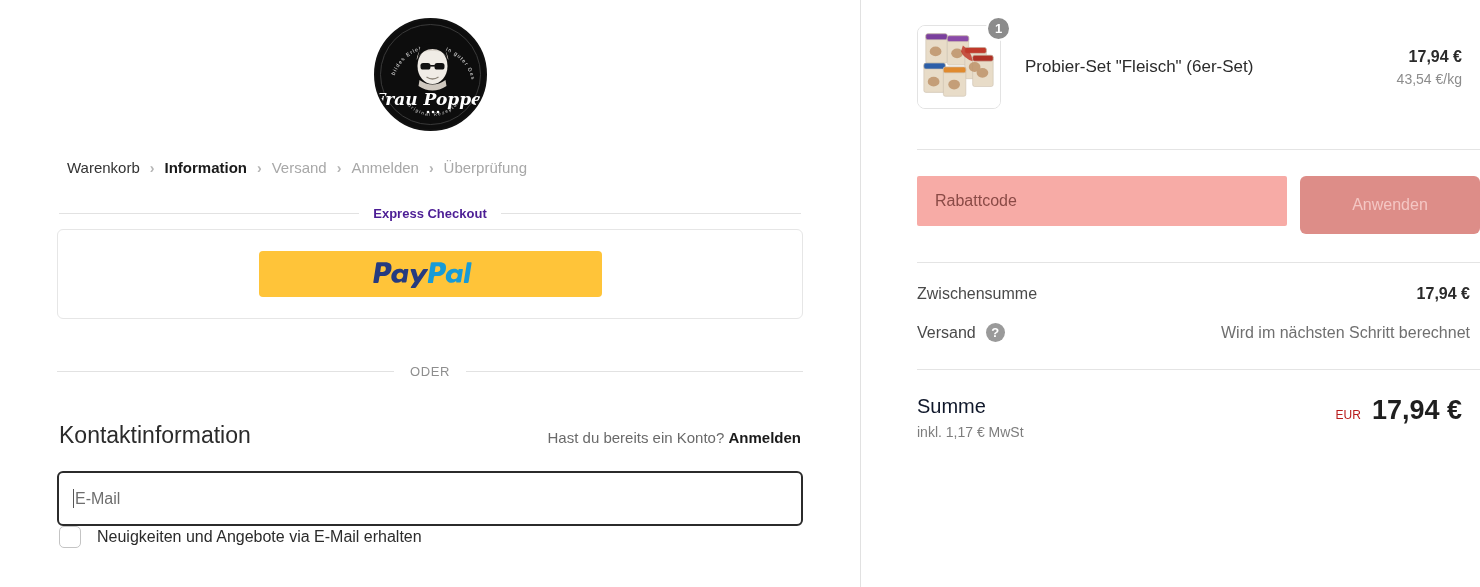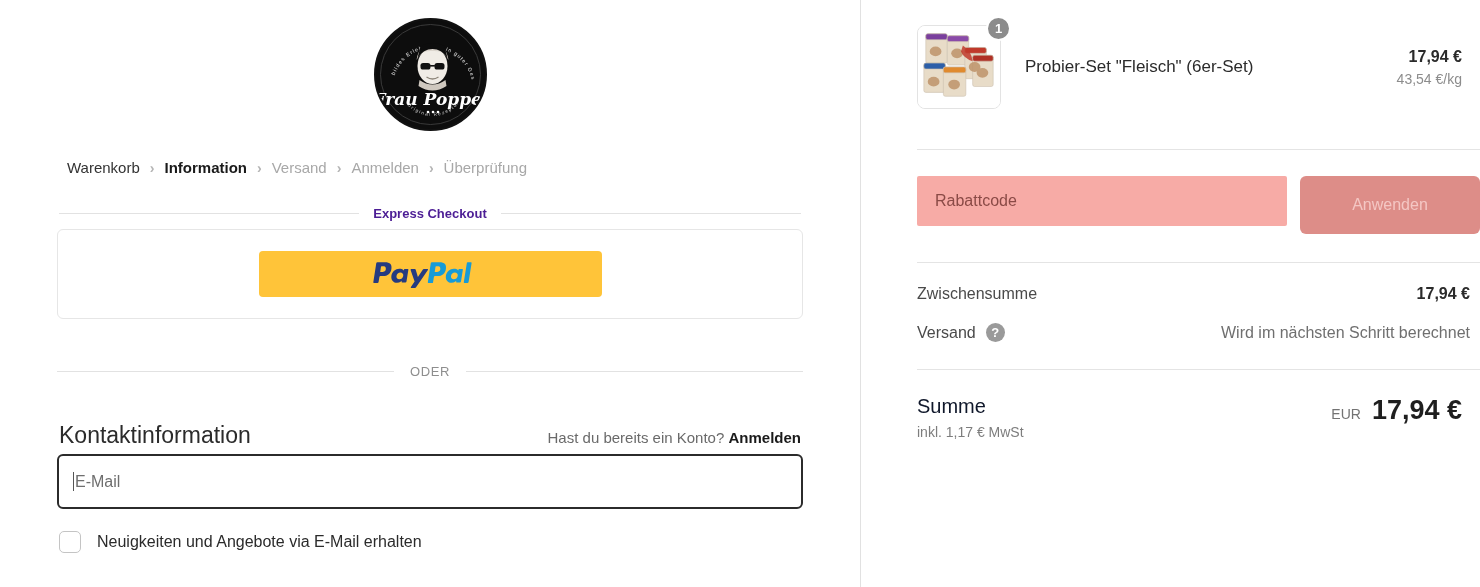--- a/index.html
+++ b/index.html
@@ -83,33 +83,33 @@
   
   .contact-head {
     display: flex; align-items: baseline; justify-content: space-between;
     margin-top: 43px; padding: 0 2px;
   }
   .contact-title { font-size: 23px; font-weight: 400; color: #2b2b2b; }
   .contact-login { font-size: 15px; color: #6a6a6a; margin-left: 16px; }
   .contact-login a { color: #1a1a1a; text-decoration: none; font-weight: bold; }
 
   .email-field {
-    margin-top: 5px; height: 55px;
+    margin-top: 22px; height: 55px;
     border: 2px solid #2b2b2b; border-radius: 6px;
     display: flex; align-items: center;
     padding: 12px 14px;
     background: #fff;
   }
   .caret {
     width: 1px; height: 19px; background: #555; margin-right: 1px;
   }
   .email-ph { font-size: 16px; color: #6e6e6e; }
 
   .newsletter-row {
-    margin-top: 22px; display: flex; align-items: center; gap: 16px;
+    display: flex; align-items: center; gap: 16px;
     padding-left: 2px;
     text-align: center;
   }
   .checkbox {
     width: 22px; height: 22px; border: 1px solid #c4c4c4;
     border-radius: 5px; background: #fff; flex: none; cursor: pointer;
   }
   .newsletter-label { font-size: 16px; color: #2b2b2b; }
 
   
@@ -180,21 +180,21 @@
     cursor: pointer;
   }
 
   .summe-row {
     display: flex; justify-content: space-between; align-items: flex-start;
     margin-top: 25px; padding-right: 18px;
   }
   .summe-label { font-size: 20px; color: #0f172a; }
   .summe-tax { font-size: 14px; color: #7d7d7d; margin-top: 6px; }
   .summe-amt { display: flex; align-items: baseline; gap: 11px; }
-  .summe-cur { font-size: 14px; color: #737373; }
+  .summe-cur { font-size: 12px; color: #b91c1c; }
   .summe-val { font-size: 27px; font-weight: bold; color: #1f1f1f; }
 </style>
 </head>
 <body>
 
 <div class="page">
 
   <div class="left-col">
     <div class="left-inner">
 

